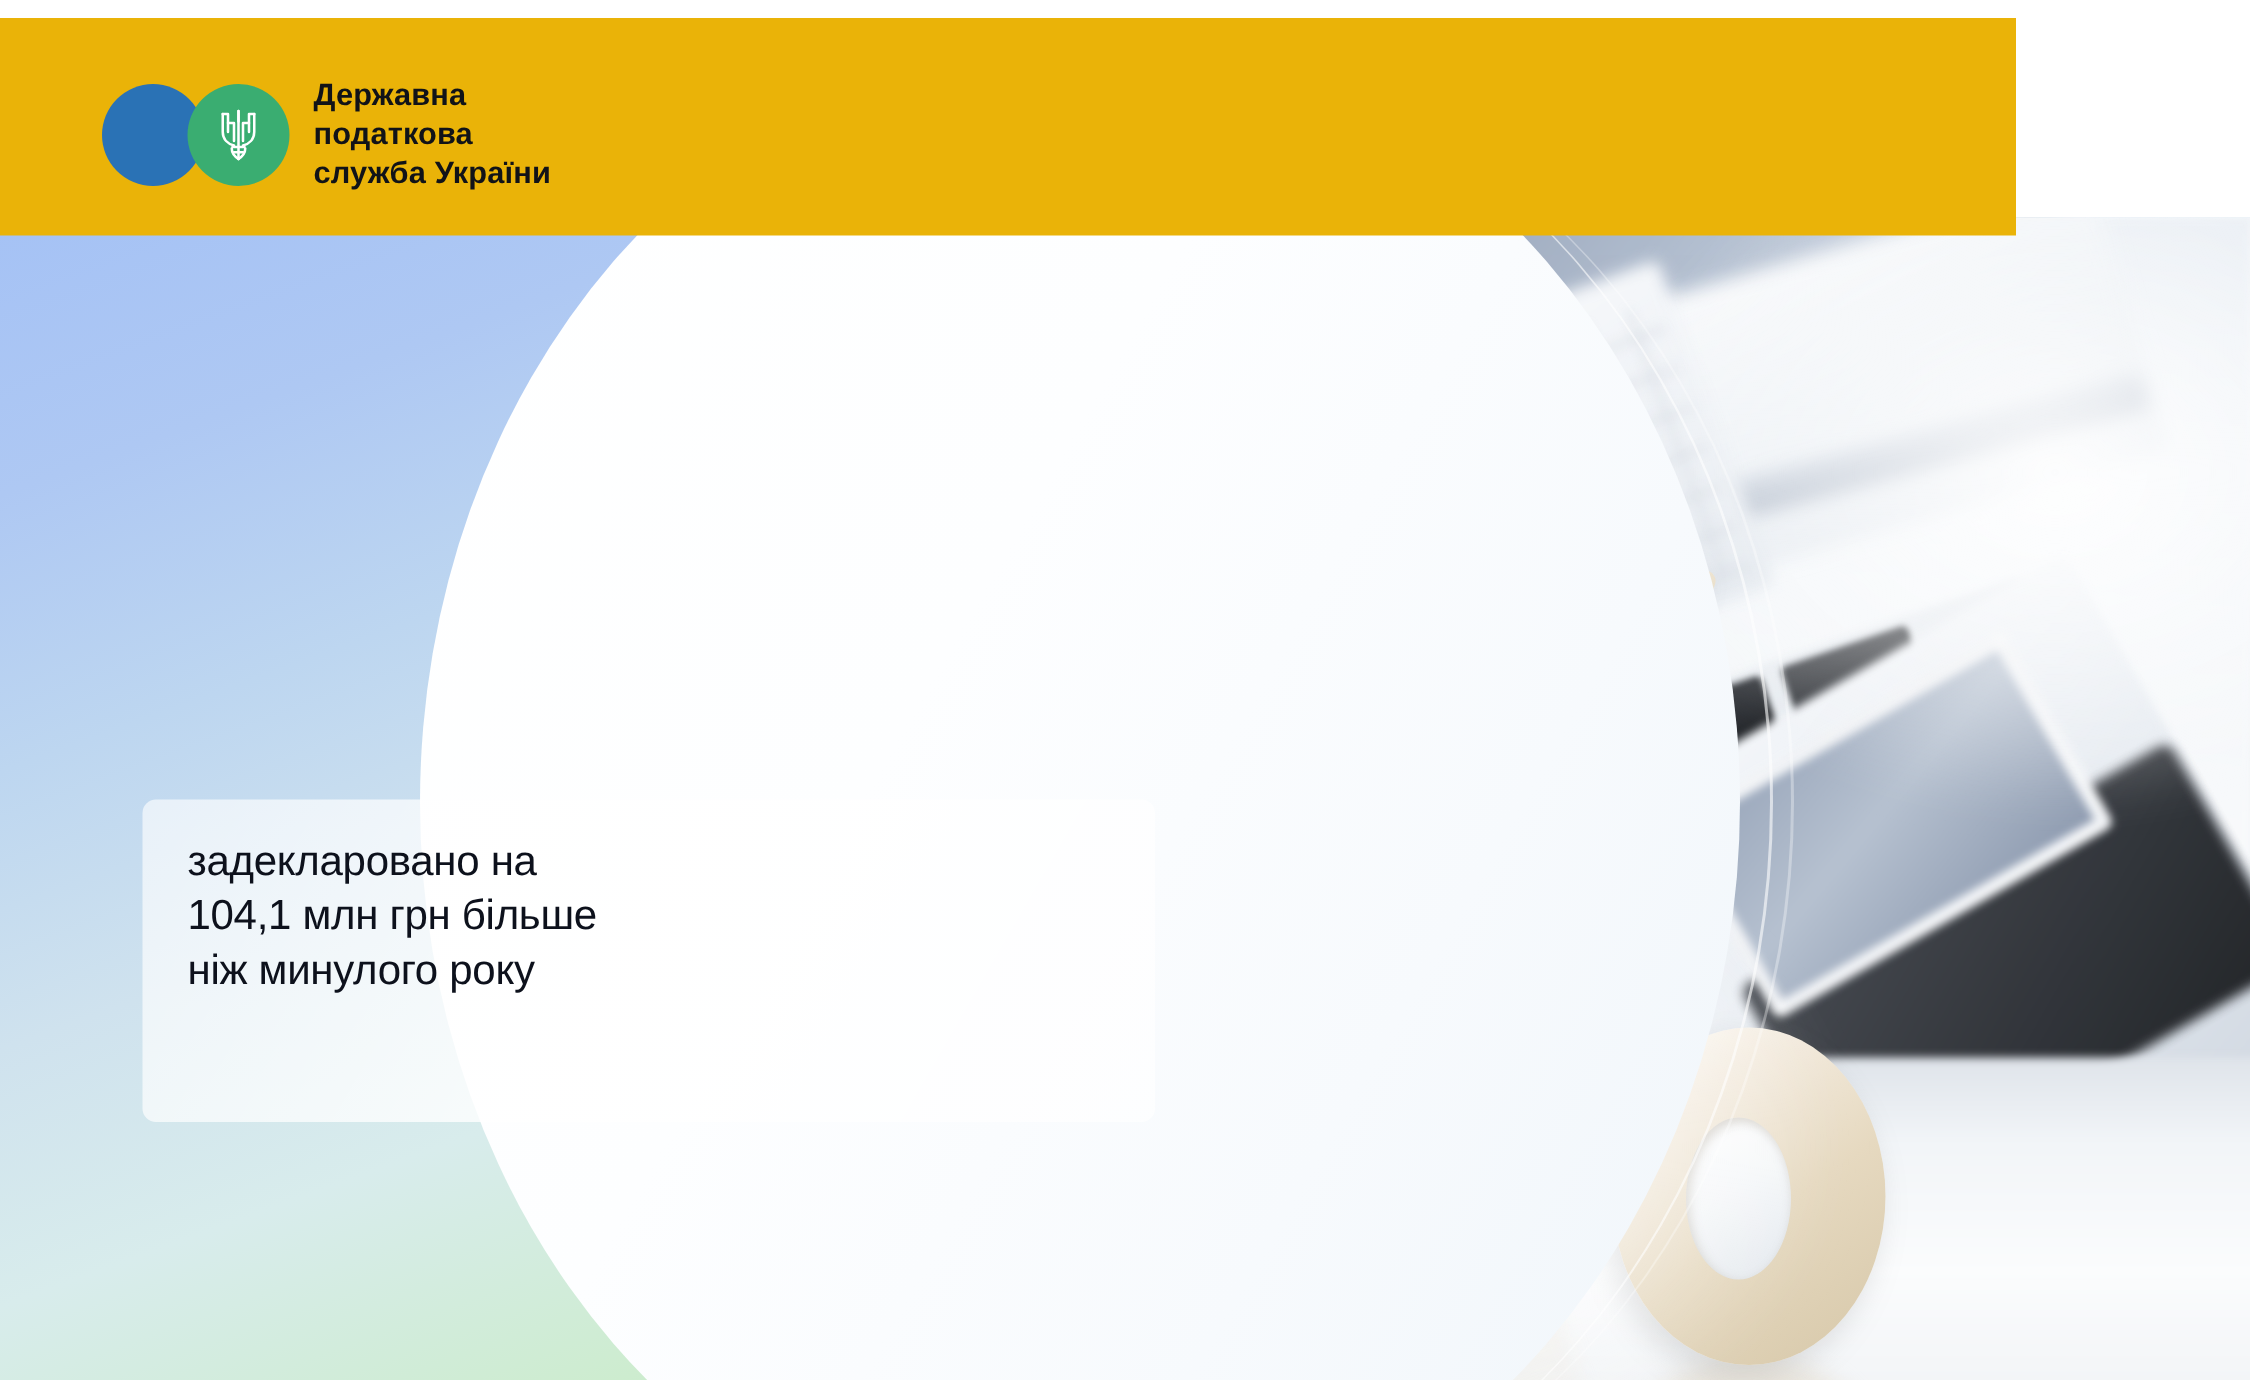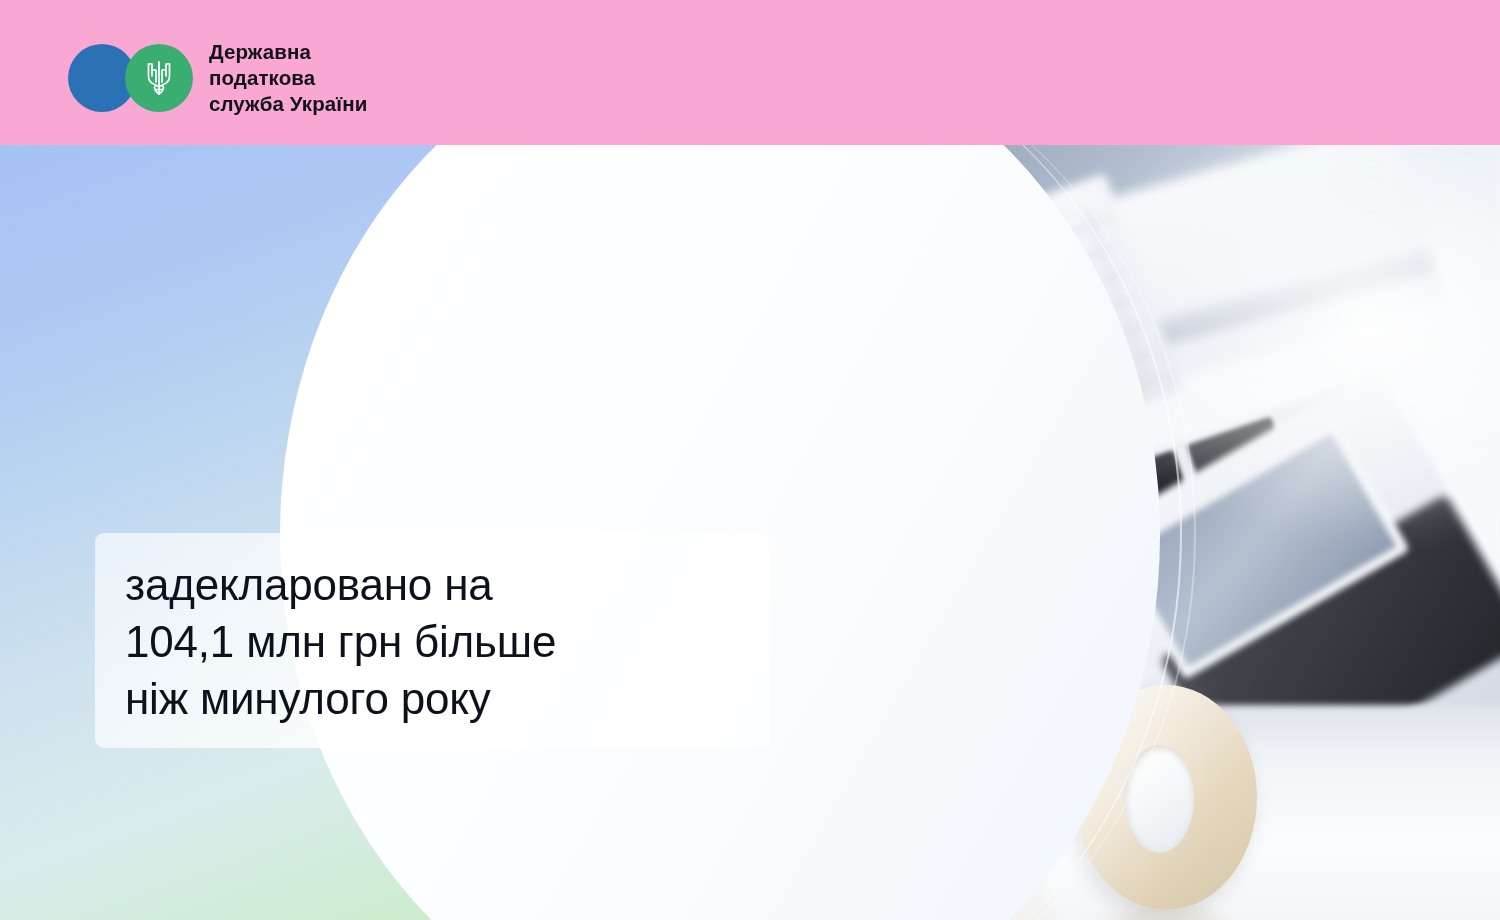--- a/index.html
+++ b/index.html
@@ -7,22 +7,22 @@
 
   .poster{
     position:relative;
     width:1500px;height:920px;
     overflow:hidden;
     background:#ffffff;
   }
 
   
   .header{
-    position:absolute;left:0;top:0;width:1500px;height:145px;
-    background:#f9a8d4;
+    position:absolute;left:0;top:12px;width:1344px;height:145px;
+    background:#eab308;
     z-index:40;
   }
   .logo-wrap{
     position:absolute;left:68px;top:39px;
     display:flex;align-items:center;
   }
   .logo-marks{position:relative;width:125px;height:68px;flex:0 0 auto;}
   .circle-blue{
     position:absolute;left:0;top:0;width:68px;height:68px;border-radius:50%;
     background:#2a72b5;
@@ -258,21 +258,21 @@
   }
 
   .subtitle-box{
     position:absolute;left:95px;top:533px;width:675px;height:215px;
     z-index:30;border-radius:9px;
     background:linear-gradient(120deg,rgba(255,255,255,.62) 0%,rgba(255,255,255,.82) 48%,rgba(255,255,255,.70) 100%);
   }
   .subtitle{
     position:absolute;left:125px;top:556px;width:650px;
     z-index:31;
-    font-size:44px;font-weight:normal;line-height:1.30;
+    font-size:28px;font-weight:normal;line-height:1.30;
     color:#0d111c;letter-spacing:-0.2px;
     white-space:pre-line;
   }
 </style>
 </head>
 <body>
 
 <div class="poster">
 
   <div class="bg-gradient"></div>

